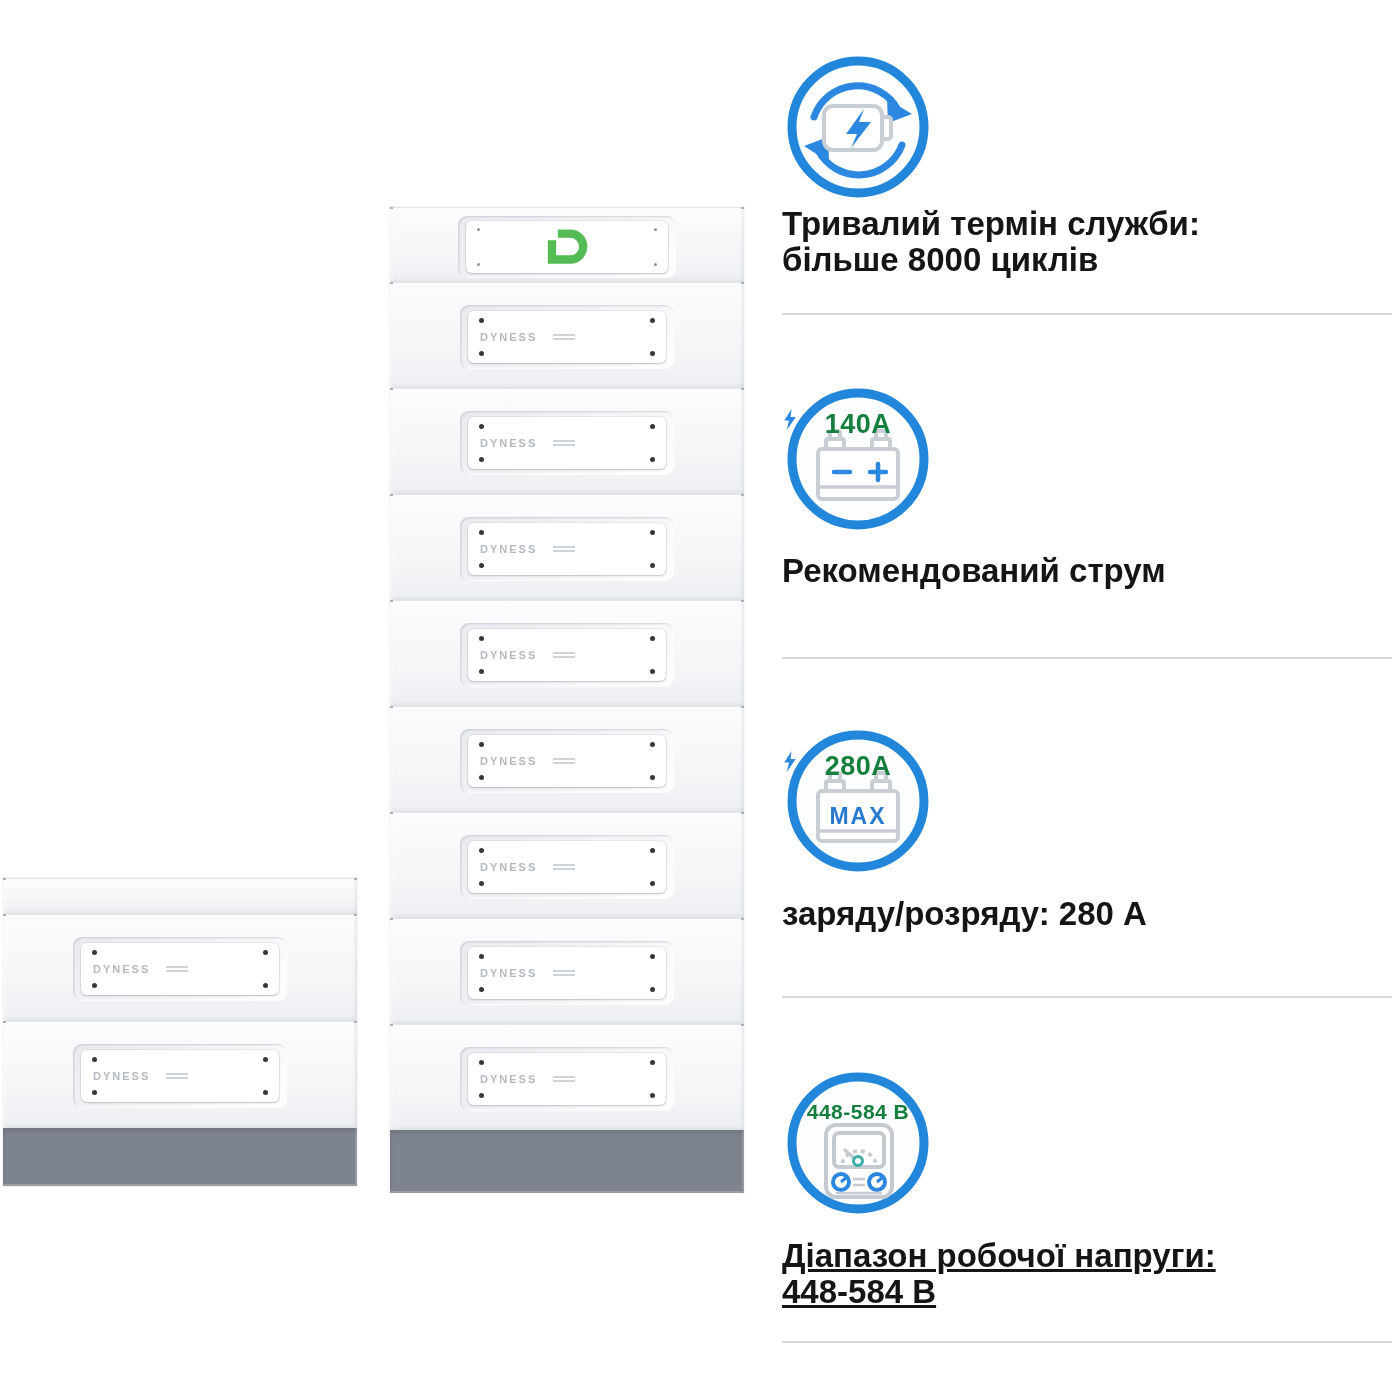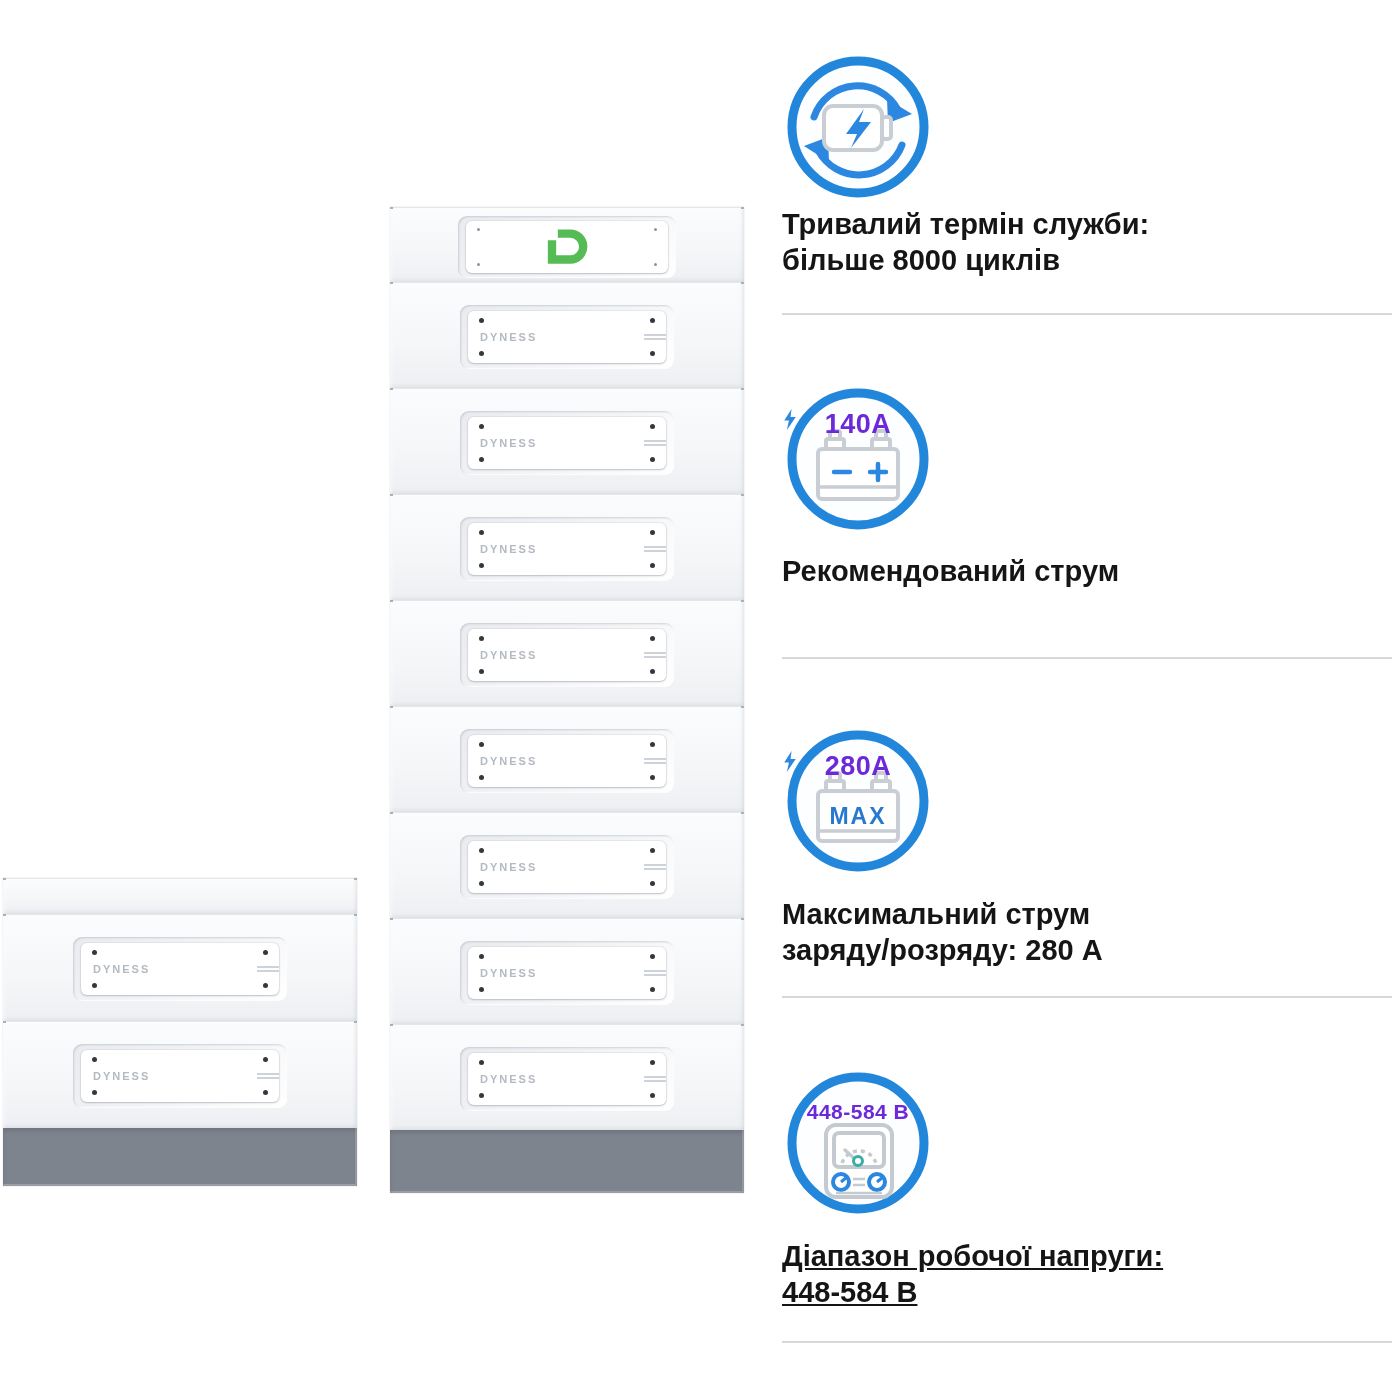--- a/index.html
+++ b/index.html
@@ -30,44 +30,44 @@
     box-shadow:inset 1px 1px 2px rgba(150,158,168,.4), inset -1px -1px 1px #ffffff;}
   .module-logo-top .plate-tray{top:8px;height:62px;width:218px;}
   .plate{position:absolute;left:8px;top:6px;width:198px;height:52px;background:#ffffff;border-radius:6px;
     box-shadow:0 1px 2px rgba(130,140,150,.45), 0 0 0 1px rgba(205,210,216,.35);}
   .module-logo-top .plate{top:5px;width:202px;}
   .screw{position:absolute;width:5px;height:5px;border-radius:50%;background:#34383e;}
   .screw.tl{left:11px;top:7px;} .screw.tr{right:11px;top:7px;}
   .screw.bl{left:11px;bottom:7px;} .screw.br{right:11px;bottom:7px;}
   .module-logo-top .screw{width:3px;height:3px;background:#8e949b;}
 
-  .module-logo{position:absolute;inset:0;display:flex;align-items:center;justify-content:space-between;gap:16px;padding-left:12px;}
+  .module-logo{position:absolute;inset:0;display:flex;align-items:center;justify-content:flex-start;gap:16px;padding-left:12px;}
   .module-logo .logo-text{font-size:11px;font-weight:700;letter-spacing:2px;color:#b4bac1;}
   .logo-bars{display:flex;flex-direction:column;gap:2px;}
   .logo-bars i{display:block;width:22px;height:2px;background:#ced3d9;}
 
   .d-logo-wrap{position:absolute;inset:0;display:flex;align-items:center;justify-content:center;}
 
   .tower-base{width:100%;background:#7e848e;
     box-shadow:inset 0 3px 4px rgba(0,0,0,.12), inset -2px -2px 0 rgba(255,255,255,.22);}
   .tower-tall .tower-base{height:63px;}
   .tower-short .tower-base{height:58px;}
 
   
   .ficon{position:absolute;left:784px;width:148px;height:148px;}
   .ficon svg{position:absolute;left:0;top:0;}
   .icon-badge{position:absolute;left:0;width:100%;display:flex;align-items:flex-end;justify-content:center;gap:3px;
-    color:#6d28d9;font-weight:700;}
+    color:#15803d;font-weight:700;}
   .badge-amp{top:24px;font-size:27px;letter-spacing:.5px;}
   .badge-volt{top:31px;font-size:21px;letter-spacing:.5px;}
   .inner-max{position:absolute;left:0;top:76px;width:100%;text-align:center;
     color:#2779cf;font-weight:700;font-size:23px;letter-spacing:2px;}
 
   .ftext{position:absolute;left:782px;width:612px;color:#151515;
-    font-size:29px;line-height:36px;font-weight:700;}
+    font-size:33px;line-height:36px;font-weight:700;}
   .fdivider{position:absolute;left:782px;width:610px;height:2px;background:#d8d8d8;}
 
   .i1{top:53px;} .t1{top:206px;} .d1{top:313px;}
   .i2{top:385px;} .t2{top:553px;} .d2{top:657px;}
   .i3{top:727px;} .t3{top:896px;} .d3{top:996px;}
   .i4{top:1069px;} .t4{top:1238px;text-decoration:underline;} .d4{top:1341px;}
 </style>
 </head>
 <body>
 
@@ -333,21 +333,20 @@
     </svg>
     <span class="icon-badge badge-amp">
       <svg width="12" height="21" viewBox="0 0 11 20">
           <polygon points="7,0 0,11 4.5,11 2.5,20 11,7.5 6,7.5" fill="#2b87e0"></polygon>
         </svg>
       <span>280A</span>
     </span>
     <span class="inner-max">MAX</span>
   </div>
   <div class="ftext t3">
-    <div>Максимальний струм</div>
     <div>заряду/розряду: 280 А</div>
   </div>
   <div class="fdivider d3"></div>
 
   <div class="ficon i4">
     <svg width="148" height="148" viewBox="0 0 148 148">
       <circle cx="74" cy="74" r="66" fill="#fdfeff" stroke="#2286db" stroke-width="9"></circle>
       <rect x="42" y="56" width="66" height="72" rx="10" fill="#ffffff" stroke="#c5cad0" stroke-width="4"></rect>
       <rect x="50" y="64" width="50" height="34" rx="5" fill="#ffffff" stroke="#c5cad0" stroke-width="4"></rect>
       <path d="M 58 94 A 18 18 0 0 1 92 94" fill="none" stroke="#c5cad0" stroke-width="3.5" stroke-dasharray="4 4"></path>

